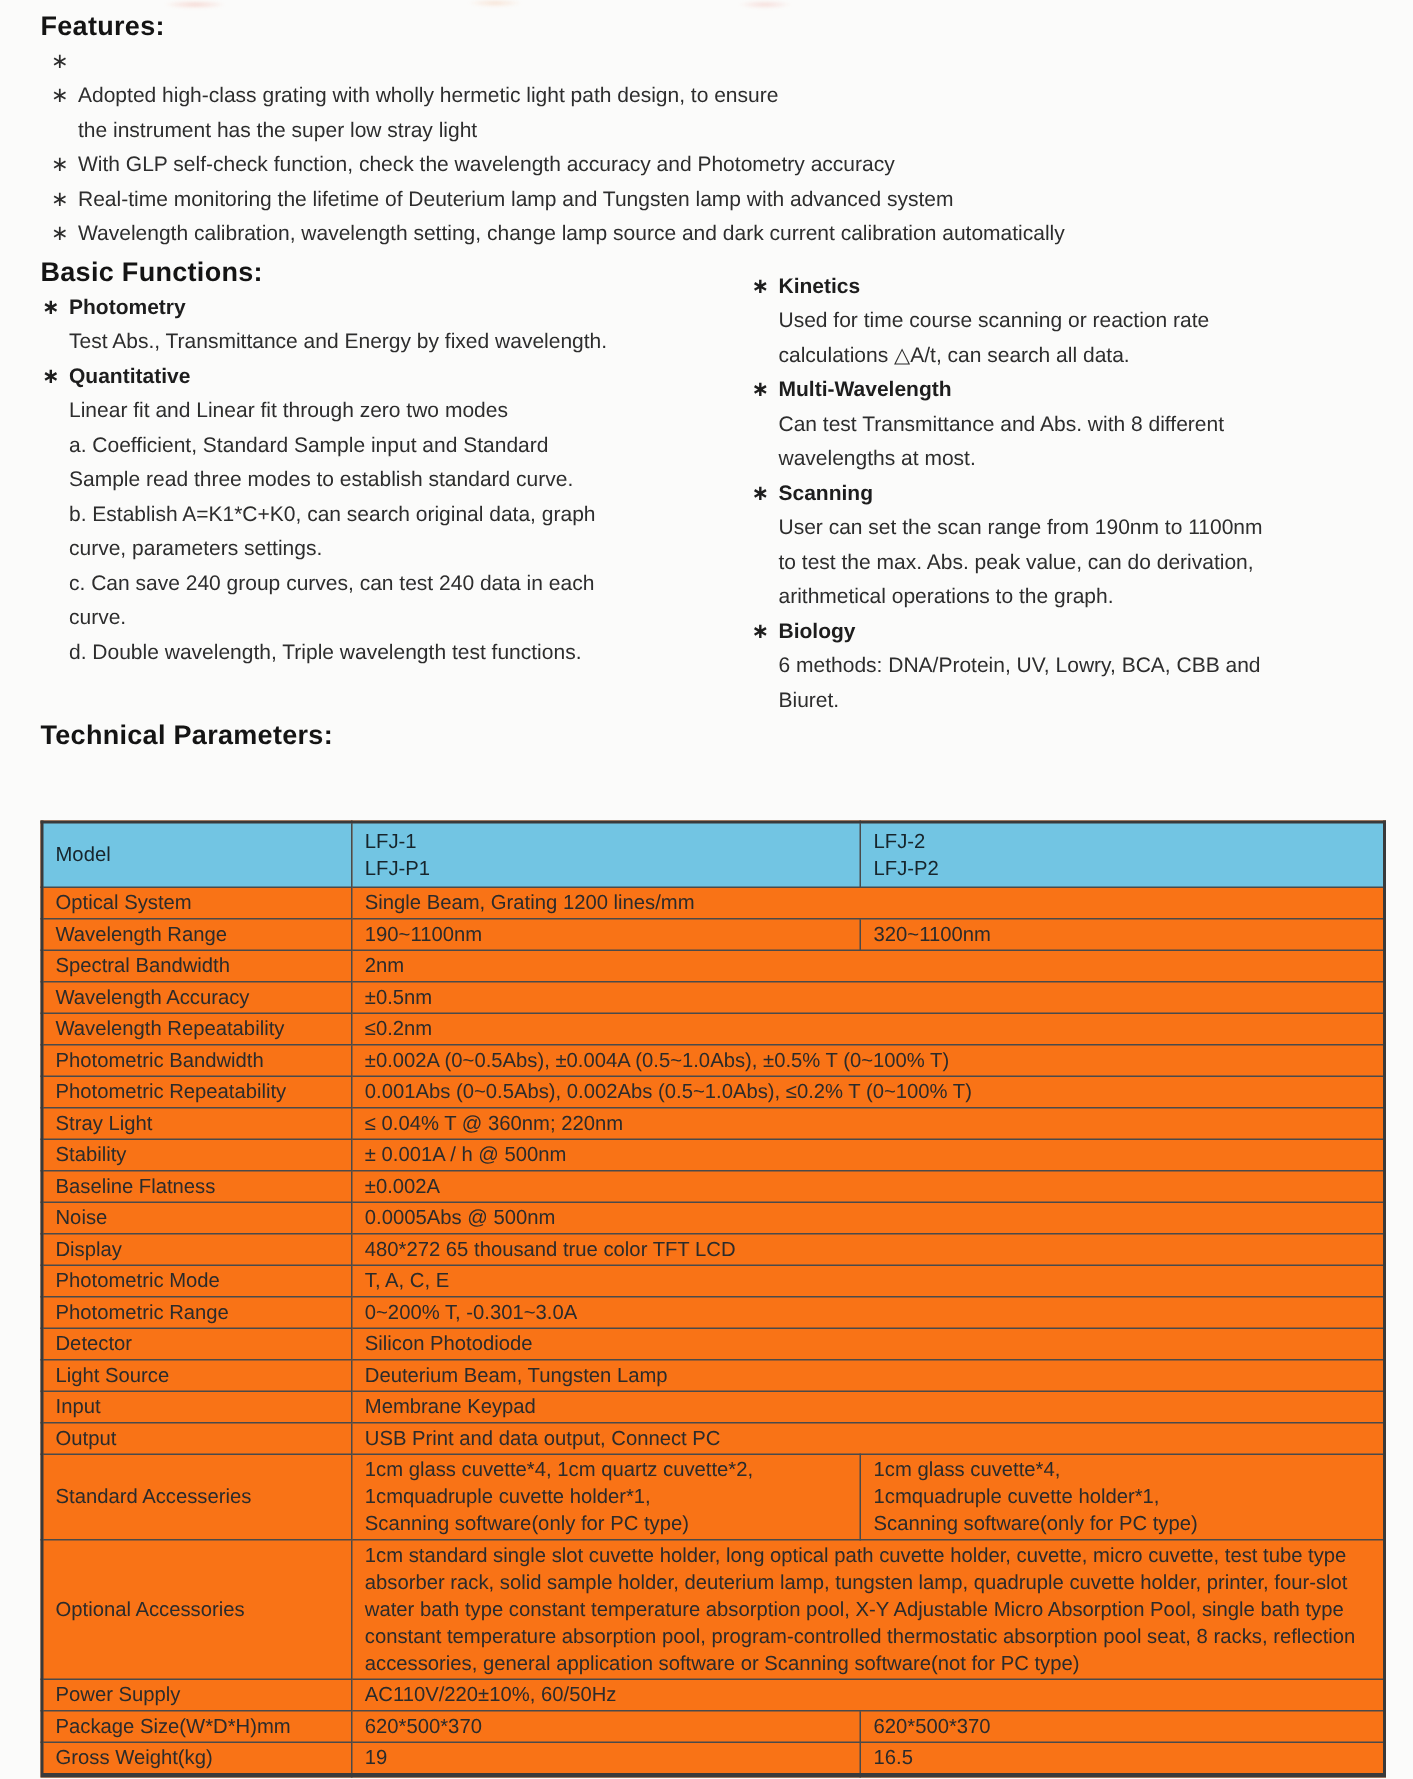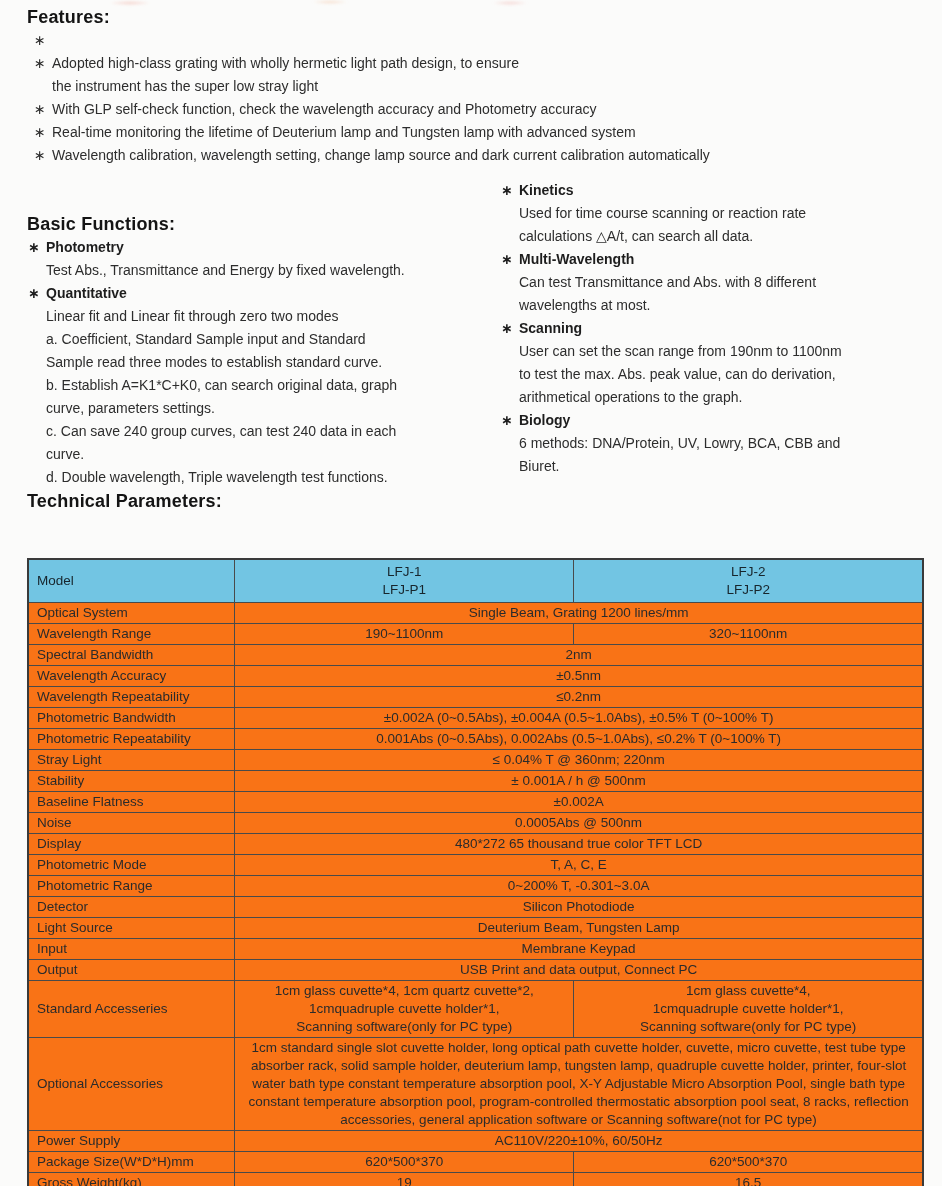--- a/index.html
+++ b/index.html
@@ -18,39 +18,39 @@
       radial-gradient(ellipse 26px 4px at 240px 2px, rgba(240,150,90,.22), transparent 70%),
       radial-gradient(ellipse 26px 4px at 420px 3px, rgba(235,120,110,.22), transparent 70%);
     filter:blur(1px);}
   h2.sec{font-size:18px;line-height:24px;margin:0;font-weight:bold;color:#141414;letter-spacing:.2px;}
   
   .fitem{display:flex;font-size:14px;line-height:23px;padding-left:7px;}
   .fitem .marker{flex:none;width:18px;font-size:14px;color:#2d2d2d;}
   .flines > div{white-space:nowrap;}
   
   .bf-row{display:flex;margin-top:2px;align-items:flex-start;}
-  .bf-left{flex:none;width:462px;margin-top:43px;}
+  .bf-left{flex:none;width:462px;}
   .bf-right{flex:1;padding-top:10px;padding-left:11px;}
   .fn-block{padding-left:1px;}
   .fn-title{display:flex;font-size:14px;line-height:23px;font-weight:bold;color:#1d1d1d;}
   .fn-title .marker{flex:none;width:18px;font-weight:bold;}
   .fn-lines{margin-left:18px;font-size:14px;line-height:23px;}
   .fn-lines > div{white-space:nowrap;}
   .tp-heading{margin-top:-8px;margin-bottom:5px;}
   
   table.params{border-collapse:collapse;width:897px;background:#f97316;
     border:2px solid #3a3a3a;border-bottom-width:3px;margin-top:45px;}
   table.params th, table.params td{
     border:1px solid #4a4a4a;
     font-size:13.5px;line-height:18px;
     padding:1px 8px;text-align:left;vertical-align:middle;
     font-weight:normal;color:#2b2b2b;
   }
   table.params thead th{padding:3px 8px;color:#17252c;}
-  .cell-line{white-space:normal;text-align:center;}
+  .cell-line{white-space:normal;}
 </style>
 </head>
 <body>
 
 <div class="artifact"></div>
 
 <div class="page">
 
   <h2 class="sec">Features:</h2>
   <div id="features-list">

